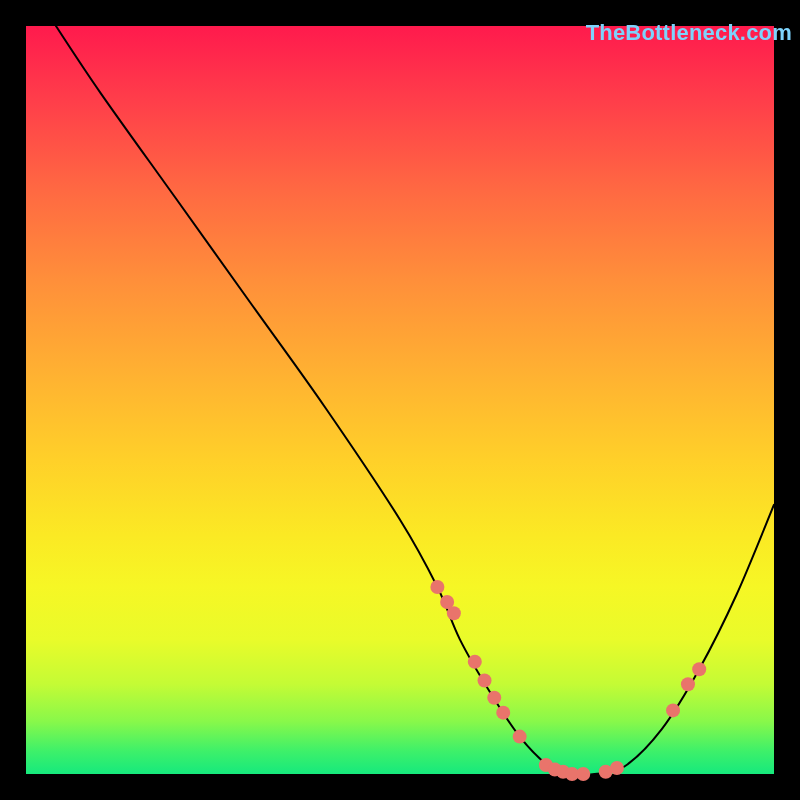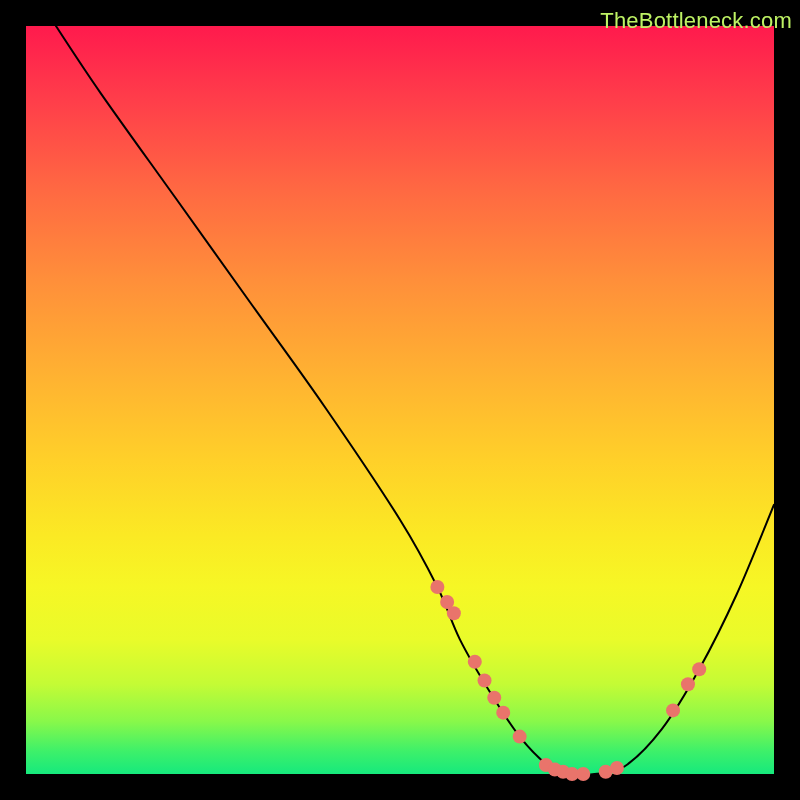--- a/index.html
+++ b/index.html
@@ -35,25 +35,25 @@
       #f6f725 75%,
       #e9fb2a 82%,
       #c4fb35 88%,
       #88f84a 93%,
       #3df06a 97%,
       #16e97d 100%
     );
   }
   .watermark {
     position: absolute;
-    top: 8px;
+    top: 20px;
     right: 8px;
-    color: #bef264;
+    color: #7dd3fc;
     font-size: 22px;
-    font-weight: 400;
+    font-weight: 700;
     letter-spacing: 0.2px;
     pointer-events: none;
   }
   svg.curve {
     position: absolute;
     left: 0;
     top: 0;
     width: 748px;
     height: 748px;
     overflow: visible;

